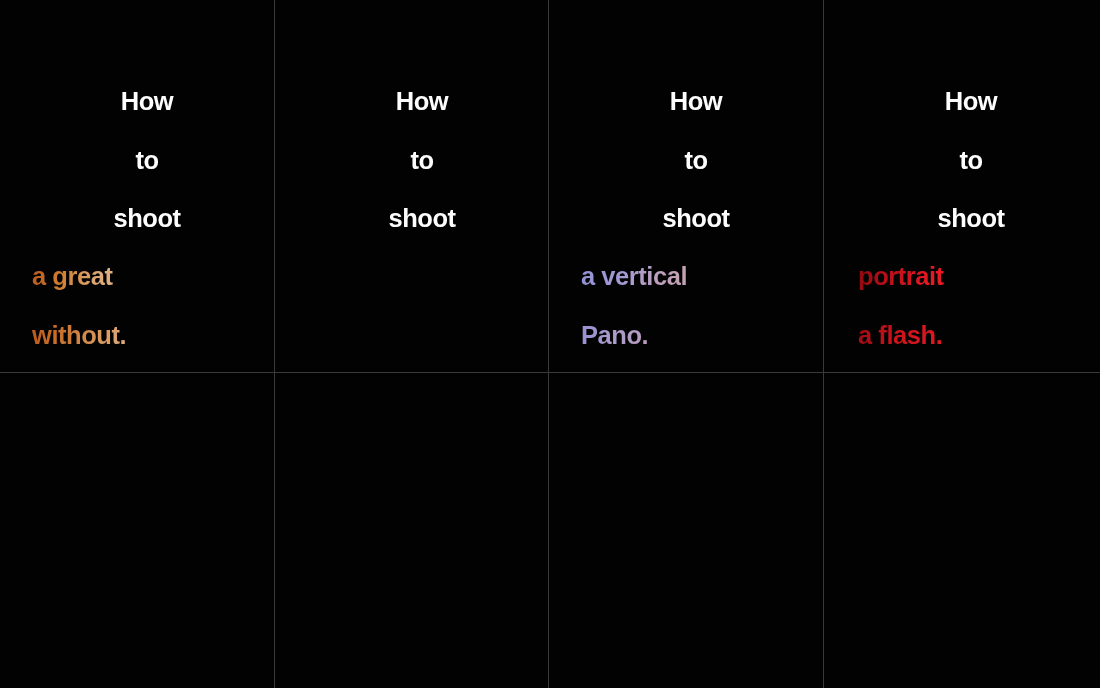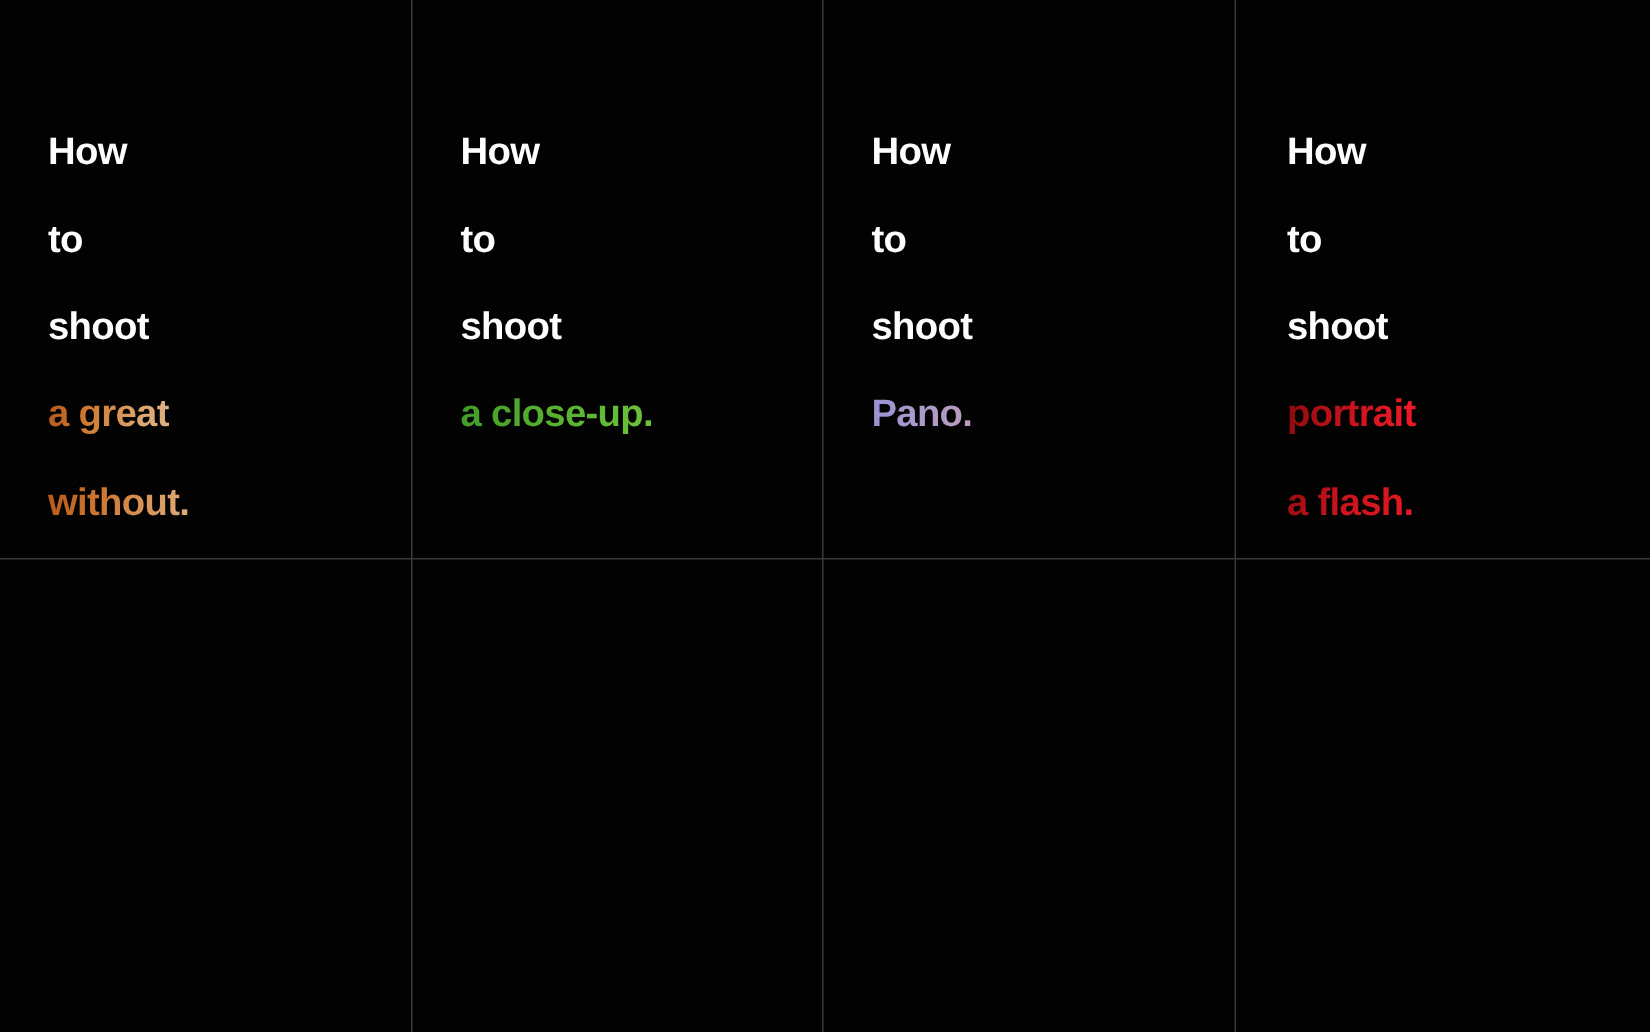--- a/index.html
+++ b/index.html
@@ -48,20 +48,21 @@
   .row1 .card-inner { top: 58px; }
   .col4 .card-inner { left: 34px; width: 226px; }
 
   .headline {
     margin: 0;
     font-size: 25.5px;
     line-height: 29.2px;
     font-weight: 700;
     letter-spacing: -0.45px;
     white-space: pre-line;
+    text-align: center;
   }
 
   .line-white {
     display: block;
     color: #fdfdfd;
   }
 
   .line-accent {
     display: block;
     -webkit-background-clip: text;
@@ -99,31 +100,31 @@
       </h2>
     </div>
   </div>
 
   <div class="card row1 col2">
     <div class="card-inner">
       <h2 class="headline">
         <span class="line-white">How</span>
         <span class="line-white">to</span>
         <span class="line-white">shoot</span>
-        <span class="line-accent grad-green">a close-up.</span>
       </h2>
     </div>
   </div>
 
   <div class="card row1 col3">
     <div class="card-inner">
       <h2 class="headline">
         <span class="line-white">How</span>
         <span class="line-white">to</span>
         <span class="line-white">shoot</span>
+        <span class="line-accent grad-purple">a vertical</span>
         <span class="line-accent grad-purple l2">Pano.</span>
       </h2>
     </div>
   </div>
 
   <div class="card row1 col4">
     <div class="card-inner">
       <h2 class="headline">
         <span class="line-white">How</span>
         <span class="line-white">to</span>

